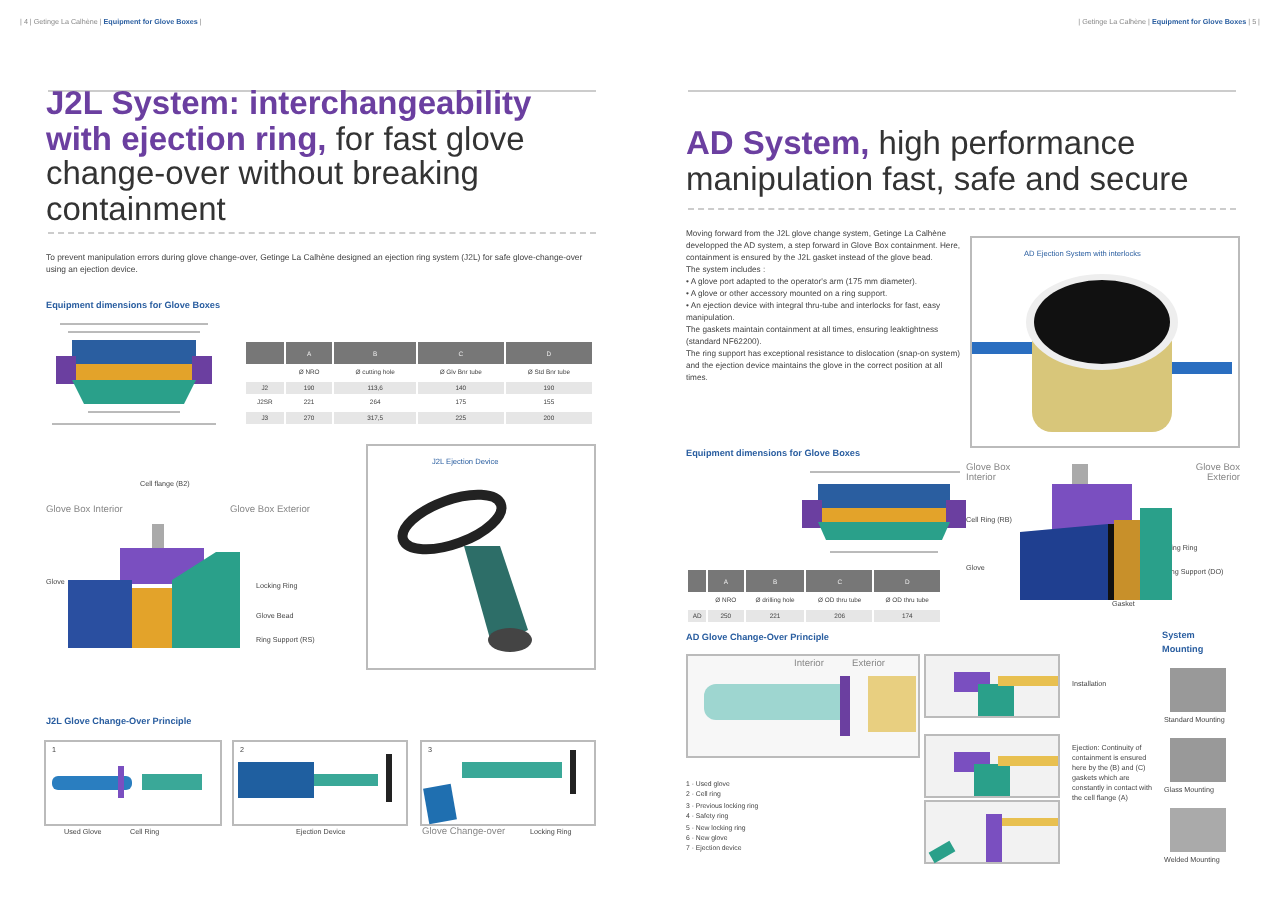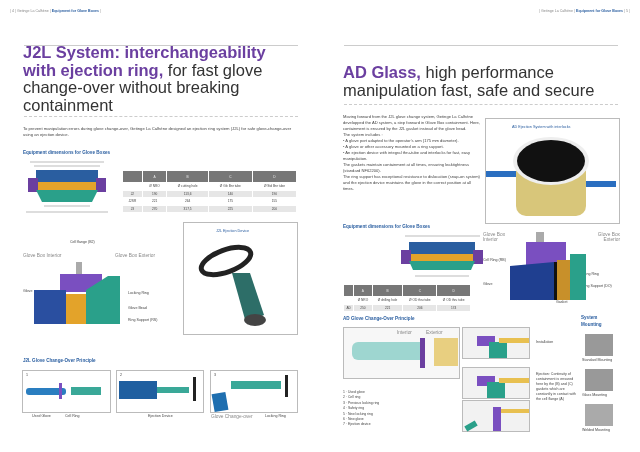--- a/index.html
+++ b/index.html
@@ -134,21 +134,21 @@
   <div class="lbl" style="left:32px;top:414px;">Used Glove</div>
   <div class="lbl" style="left:65px;top:414px;">Cell Ring</div>
   <div class="lbl" style="left:148px;top:414px;">Ejection Device</div>
   <div class="lbl big" style="left:211px;top:414px;">Glove Change-over</div>
   <div class="lbl" style="left:265px;top:414px;">Locking Ring</div>
 </div>
 
 <div class="page right">
   <div class="hdr" style="right:10px;">| <span>Getinge La Calhène</span> | <b>Equipment for Glove Boxes</b> | <span>5</span> |</div>
   <div class="hline" style="top:45px;"></div>
-  <div class="title" style="top:64px;width:280px;"><span class="acc">AD Glass,</span><span> high performance manipulation fast, safe and secure</span></div>
+  <div class="title" style="top:64px;width:280px;"><span class="acc">AD System,</span><span> high performance manipulation fast, safe and secure</span></div>
   <div class="dline" style="top:104px;"></div>
 
   <div class="para" style="left:23px;top:114px;width:140px;">
     <div>Moving forward from the J2L glove change system, Getinge La Calhène developped the AD system, a step forward in Glove Box containment. Here, containment is ensured by the J2L gasket instead of the glove bead.</div>
       <div>The system includes :</div>
       <div>• A glove port adapted to the operator's arm (175 mm diameter).</div>
       <div>• A glove or other accessory mounted on a ring support.</div>
       <div>• An ejection device with integral thru-tube and interlocks for fast, easy manipulation.</div>
       <div>The gaskets maintain containment at all times, ensuring leaktightness (standard NF62200).</div>
       <div>The ring support has exceptional resistance to dislocation (snap-on system) and the ejection device maintains the glove in the correct position at all times.</div>

